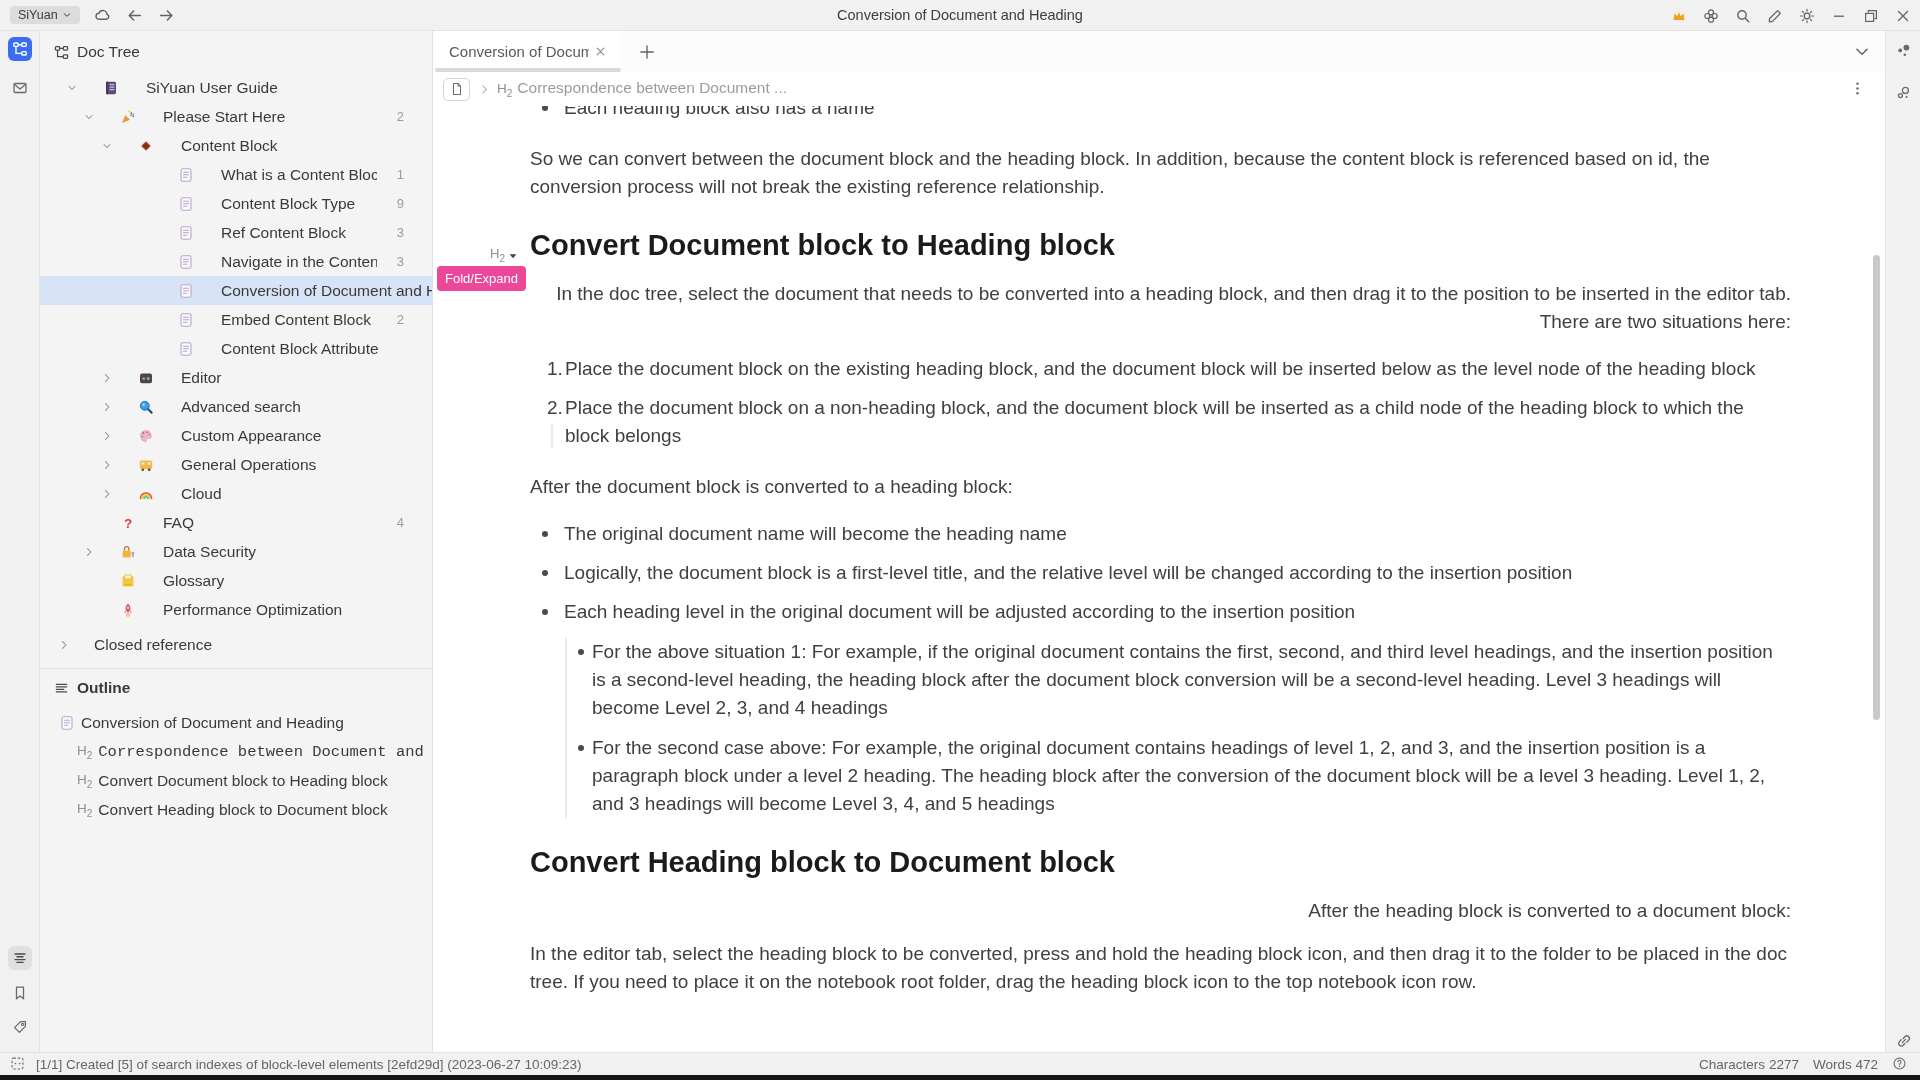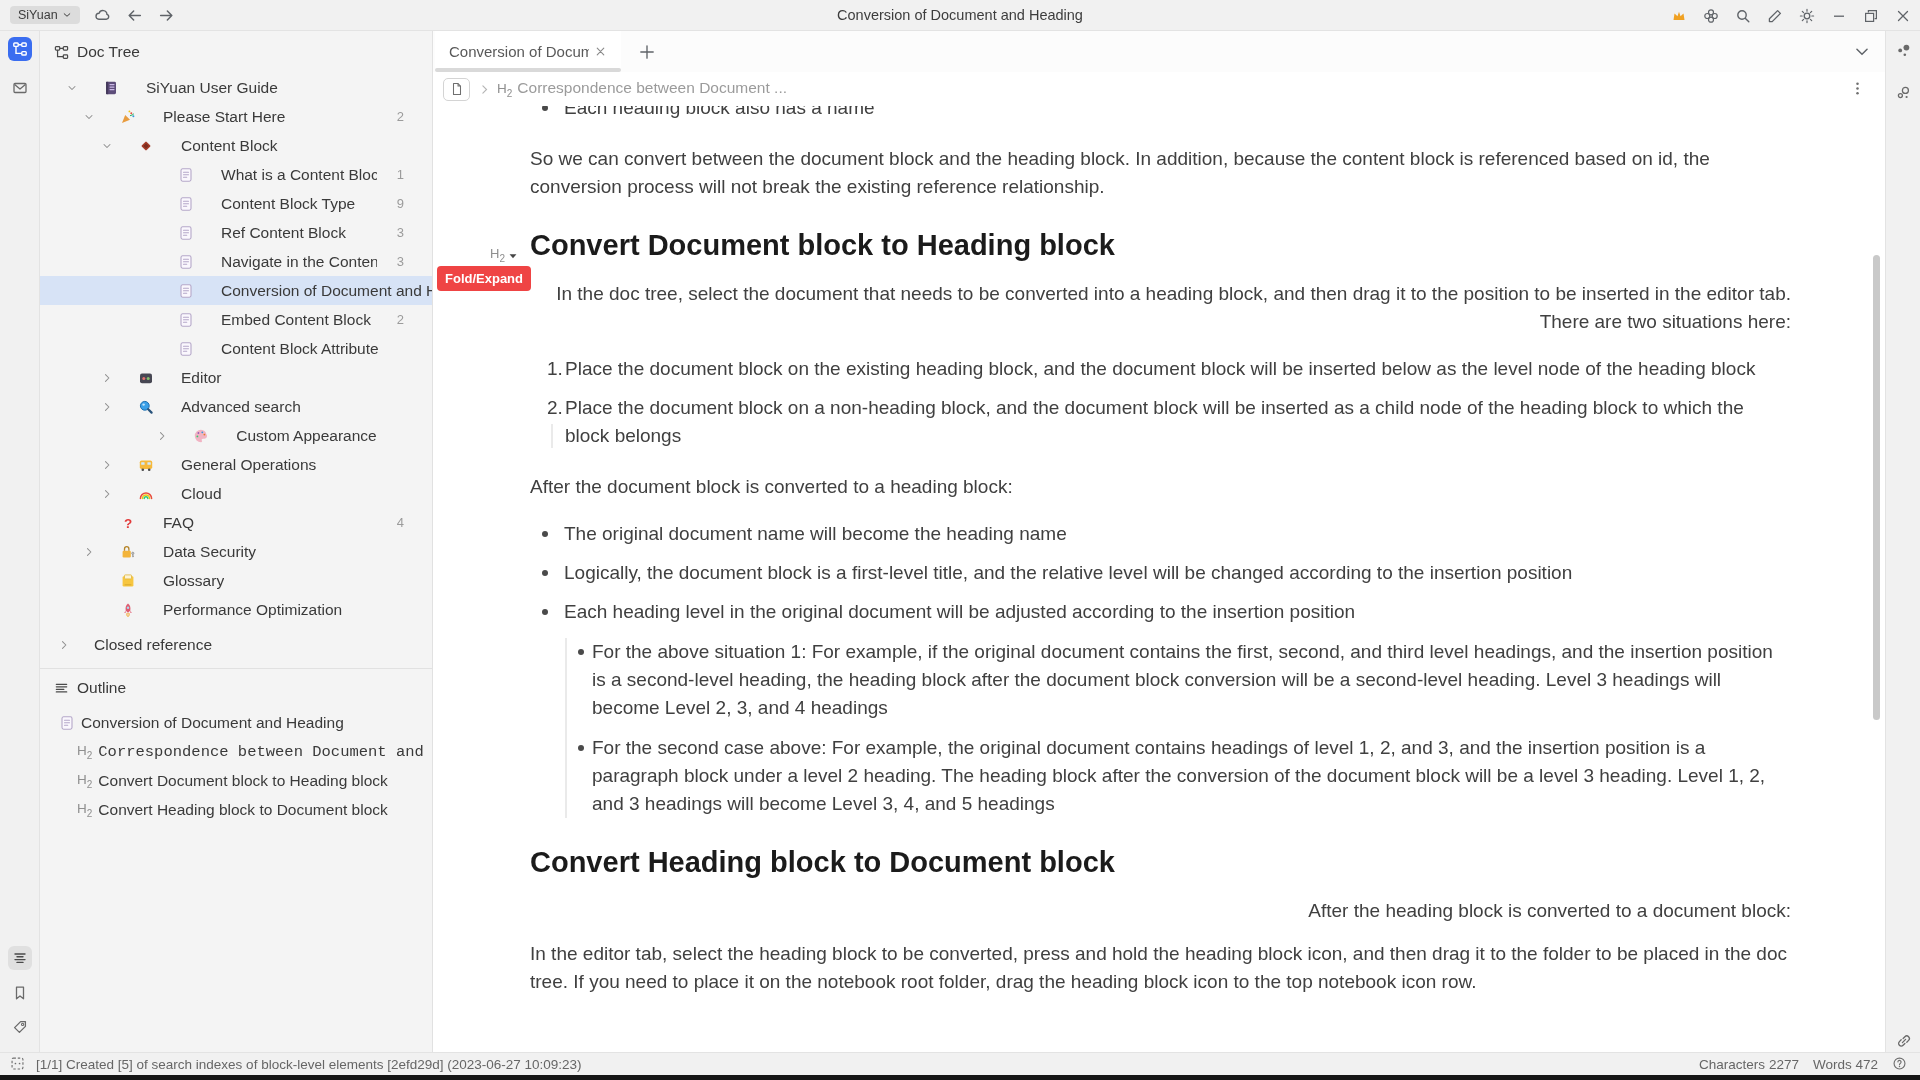--- a/index.html
+++ b/index.html
@@ -39,21 +39,21 @@
   .panel-header .ph-icon { color:#4a4a4a; }
   .tree { margin-top:6px; }
   .tree-row { height:29px; display:flex; align-items:center; font-size:15.5px; color:#3a3a3a;
     cursor:pointer; position:relative;gap:20px; }
   .tree-row .arrow { width:20px; height:29px; display:flex; align-items:center; justify-content:center; color:#8f8f8f; flex:0 0 20px; }
   .tree-row .ticon { width:18px; display:flex; align-items:center; justify-content:center; flex:0 0 18px; }
   .tree-row .tlabel { margin-left:6px; white-space:nowrap; overflow:hidden; }
   .tree-row .tcount { margin-left:auto; padding-right:28px; font-size:13px; color:#9b9b9b; }
   .tree-row.selected { background:#d7e3f6; }
   .sb-divider { height:1px; background:#e1e1e1; margin-top:9px; }
-  .outline-header { margin-top:4px; }
+  .outline-header { margin-top:4px;font-weight:bold; }
   .outline-list { margin-top:5px; }
   .ol-row { height:29px; display:flex; align-items:center; font-size:15.5px; color:#3a3a3a; cursor:pointer; }
   .hmark { color:#8f8f8f; font-size:13.5px; flex:0 0 auto; }
   .hmark sub { font-size:10px; }
   .ol-row .ticon { width:17px; display:flex; justify-content:center; }
 
   
   #editor { position:absolute; left:433px; top:31px; right:35px; bottom:28px; background:#fff; }
   #tabbar { position:absolute; left:0; top:0; right:0; height:41px; background:#fcfcfc; }
   .tab { position:absolute; left:2px; top:0; width:186px; height:41px; background:#fff;
@@ -94,22 +94,22 @@
   .nested { margin-left:35px; border-left:2px solid #eaeaea; margin-top:12px; }
   .nested .li { margin-top:0; position:relative; }
   .nested .li + .li { margin-top:12px; }
   .nested .dot { left:11px; }
   .nested .litext { margin-left:25px; }
 
   .h2-gutter { position:absolute; left:-40px; top:9px; display:flex; align-items:center; gap:3px;
     font-weight:400; cursor:pointer; }
   .h2-gutter .hmark { font-size:13px; }
   .h2-gutter .fold-tri { color:#454545; }
-  .fold-tooltip { position:absolute; left:-93px; top:41px; background:#ef4444; color:#fff;
-    font-size:13px; font-weight:700; line-height:1; padding:6px 8px; border-radius:4px; white-space:nowrap; z-index:5; }
+  .fold-tooltip { position:absolute; left:-93px; top:41px; background:#ec4899; color:#fff;
+    font-size:13px; font-weight:400; line-height:1; padding:6px 8px; border-radius:4px; white-space:nowrap; z-index:5; }
 
   #vscroll { position:absolute; right:5px; top:224px; width:7px; height:465px; background:#c9c9c9; border-radius:4px; }
 
   
   #statusbar { position:absolute; left:0; bottom:5px; width:1920px; height:23px; background:#f1f1f1;
     border-top:1px solid #e3e3e3; display:flex; align-items:center; font-size:13.5px; color:#666; }
   .sb-left { display:flex; align-items:center; gap:10px; padding-left:10px; }
   .sb-right { margin-left:auto; display:flex; align-items:center; gap:14px; padding-right:12px; }
   .sb-icon { width:16px; height:16px; color:#6f6f6f; }
   #bottomstrip { position:absolute; left:0; bottom:0; width:1920px; height:5px; background:#161616; }
@@ -414,21 +414,21 @@
         </span>
         <span class="ticon">
           <svg viewBox="0 0 16 16" width="16" height="16">
             <circle cx="6.8" cy="6.8" r="4.4" fill="#3aa0e8" stroke="#1d6fb0" stroke-width="1"></circle>
             <circle cx="5.6" cy="5.6" r="1.2" fill="#bfe2fa"></circle>
             <path d="M10.2 10.2l3.4 3.4" stroke="#27527a" stroke-width="2.2" stroke-linecap="round"></path>
           </svg>
         </span>
         <span class="tlabel">Advanced search</span>
       </div>
-      <div class="tree-row" style="padding-left: 57px; justify-content: center;">
+      <div class="tree-row" style="padding-left: 57px;">
         <span class="arrow">
           <svg viewBox="0 0 16 16" width="12" height="12">
             <path d="M6 3.5l4.5 4.5L6 12.5" stroke="currentColor" stroke-width="1.4" fill="none" stroke-linecap="round" stroke-linejoin="round"></path>
           </svg>
         </span>
         <span class="ticon">
           <svg viewBox="0 0 16 16" width="16" height="16">
             <path d="M8 1.8a6.2 6.2 0 1 0 0 12.4c1.1 0 1.4-.9.8-1.6-.6-.8 0-1.9 1.2-1.9h1.4a2.6 2.6 0 0 0 2.1-4.2A6.2 6.2 0 0 0 8 1.8z" fill="#f1b3c3"></path>
             <circle cx="5.4" cy="5" r=".9" fill="#9b59b6"></circle>
             <circle cx="9.3" cy="4.3" r=".9" fill="#3498db"></circle>

